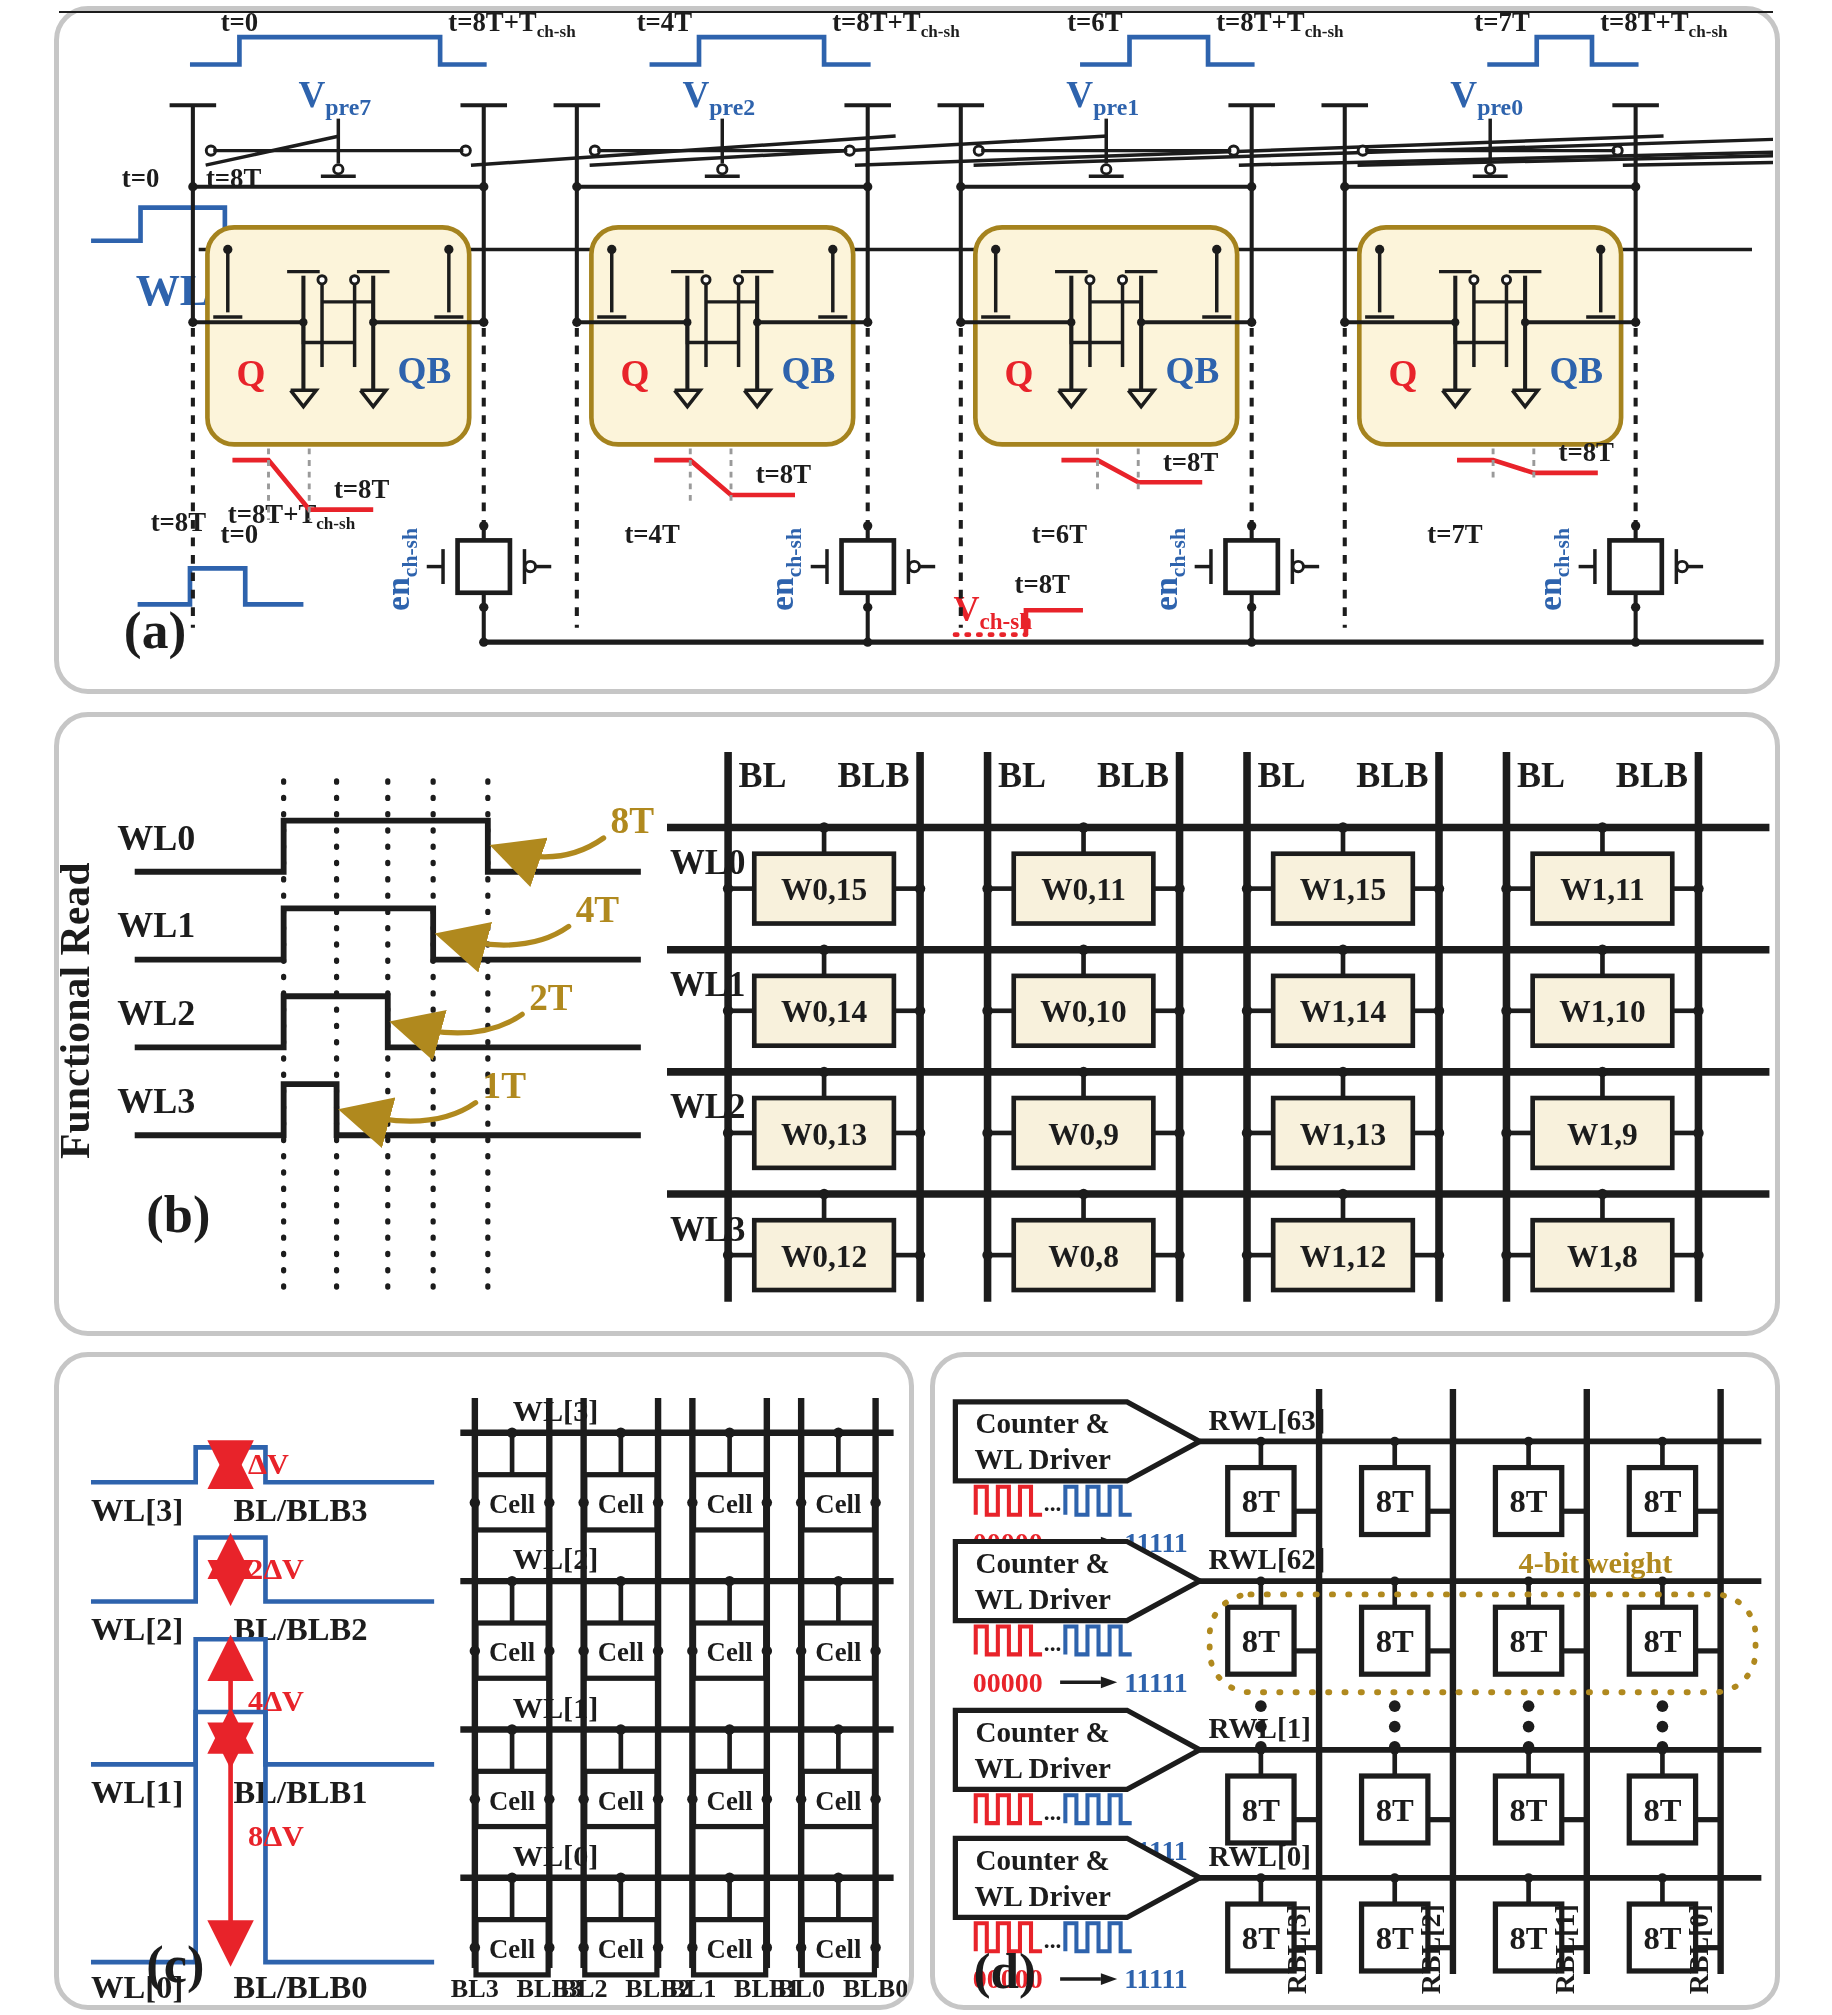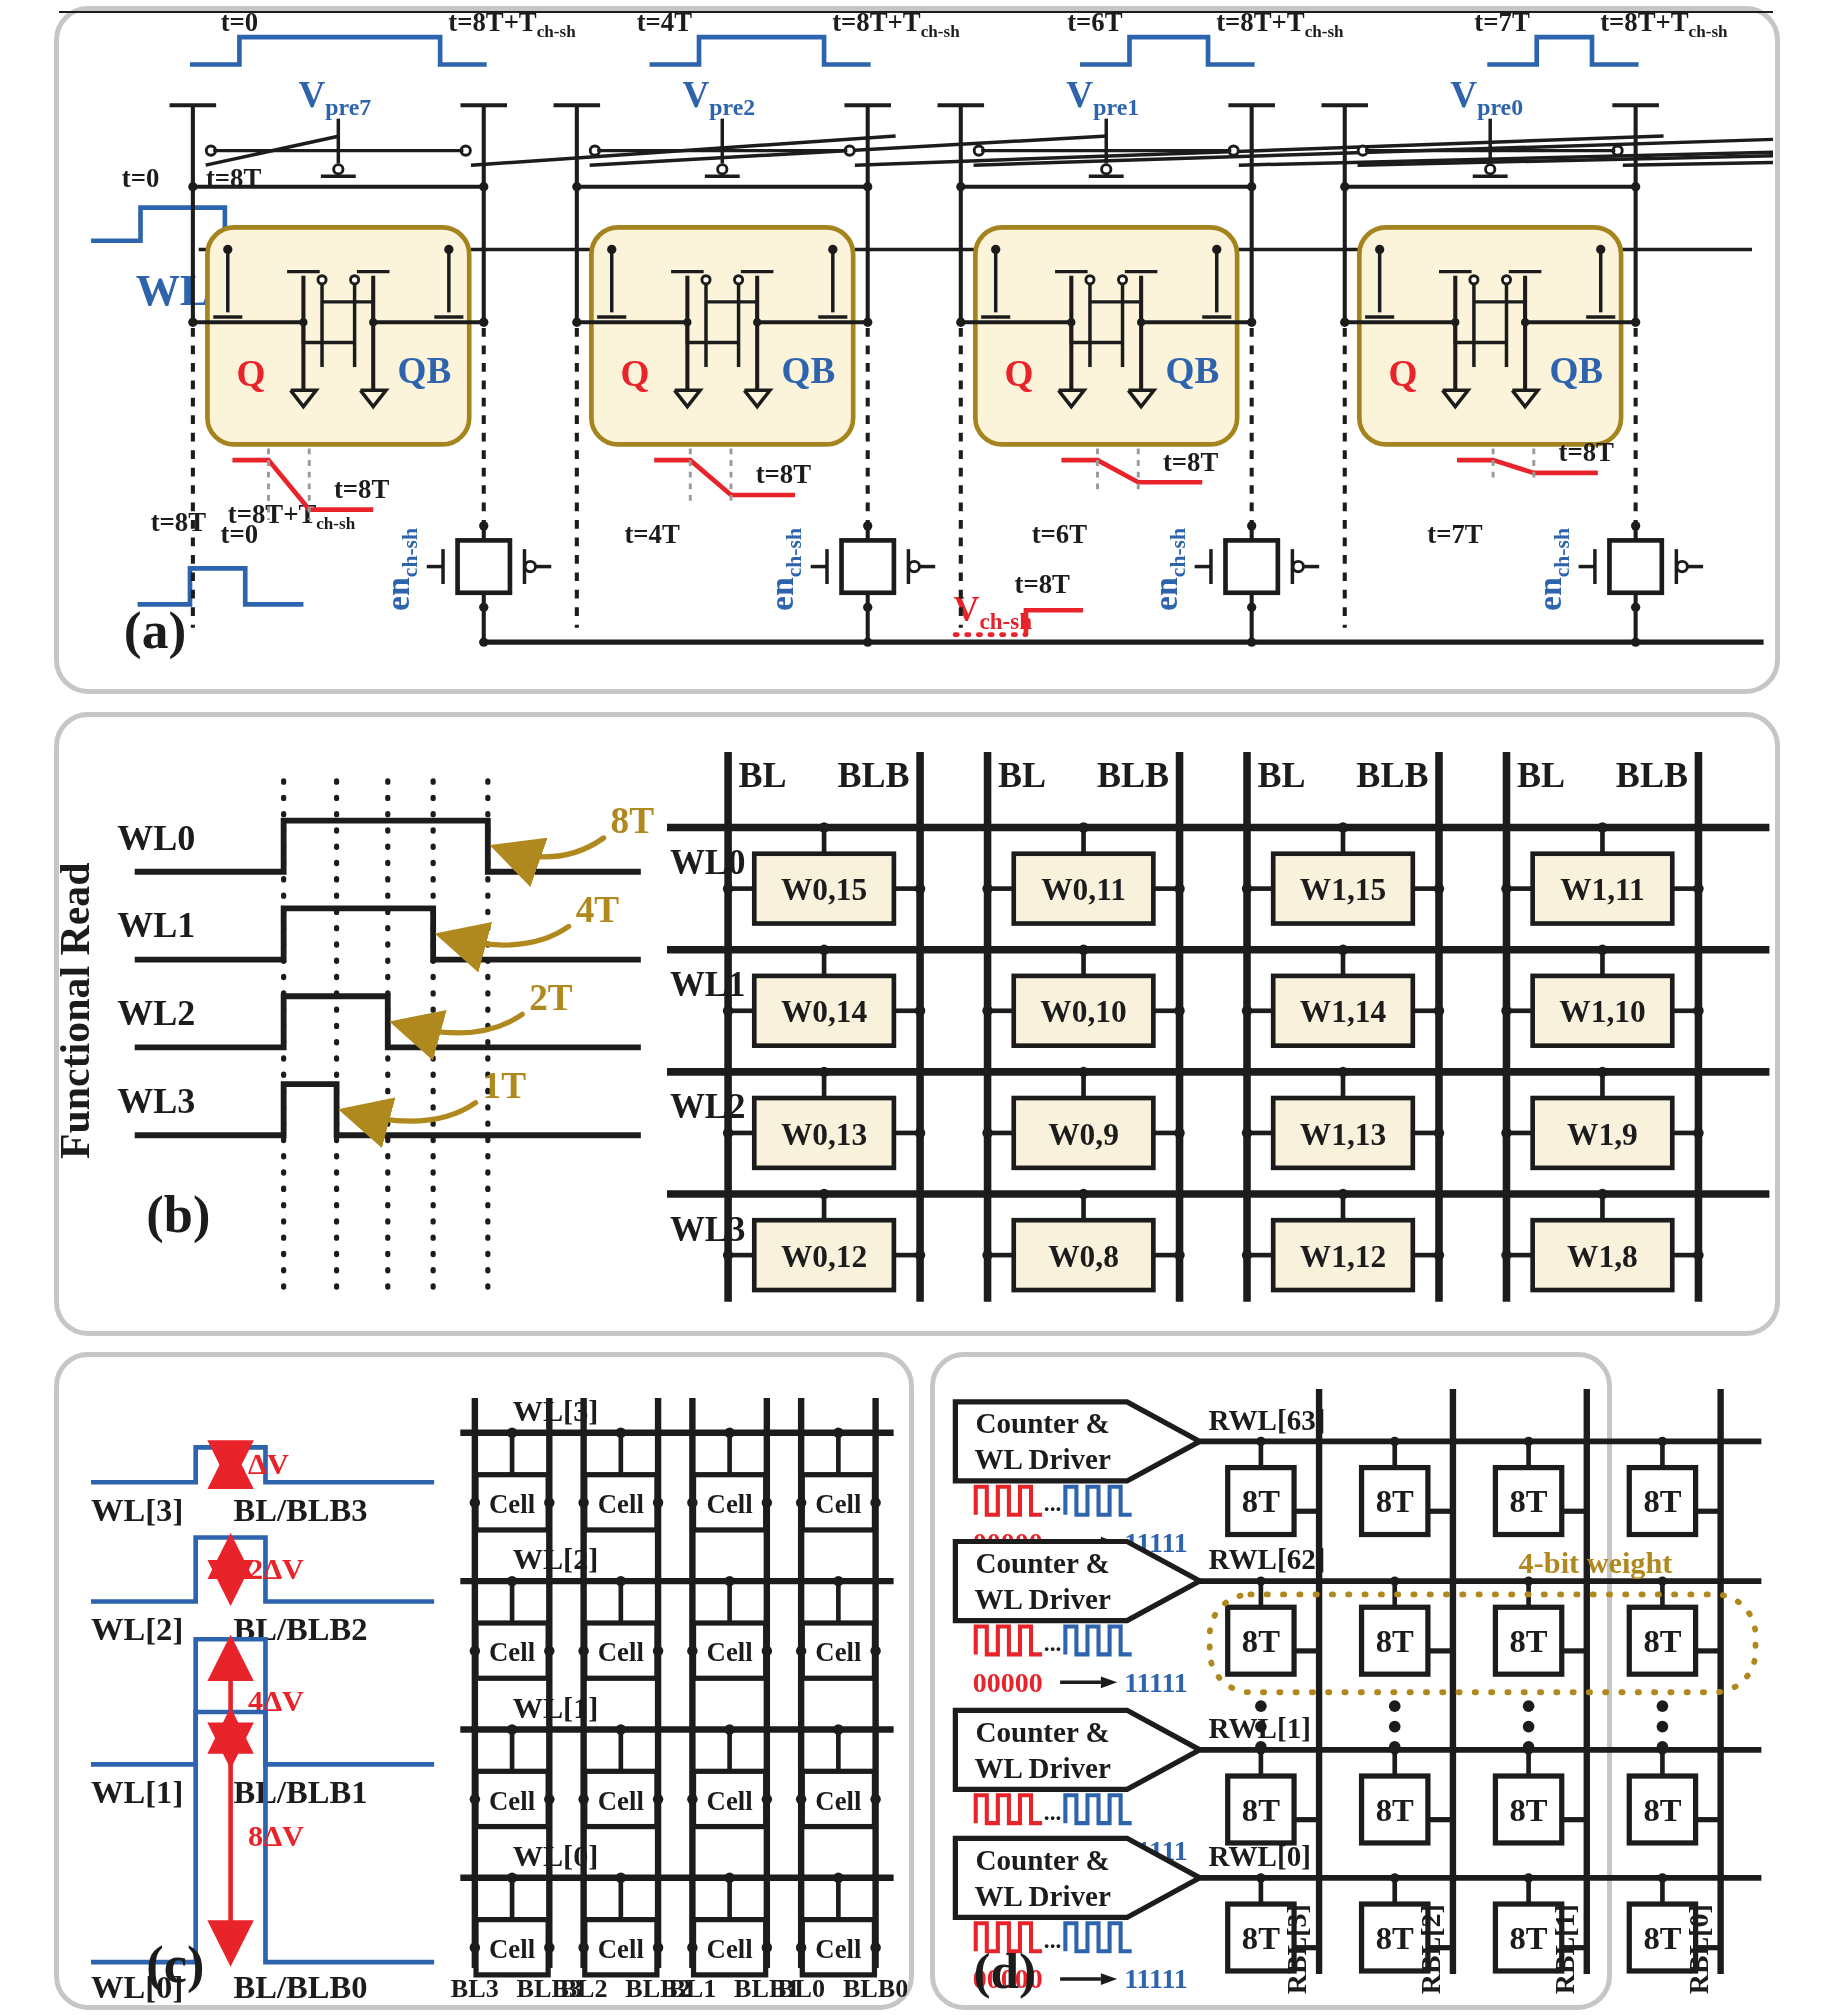--- a/index.html
+++ b/index.html
@@ -1,21 +1,21 @@
 <!DOCTYPE html>
 <html style="font-size:9.3px"><head>
 <meta charset="utf-8">
 <style>
   html,body{margin:0;padding:0;background:#ffffff;}
   body{width:1833px;height:2015px;position:relative;font-family:"Liberation Serif","DejaVu Serif",serif;}
   .panel{position:absolute;border:5.8px solid #c6c6c6;border-radius:34px;background:#ffffff;box-sizing:border-box;}
   #panel-a{left:54px;top:5.8px;width:1726px;height:688px;}
   #panel-b{left:54px;top:712px;width:1726px;height:624px;}
   #panel-c{left:54px;top:1352px;width:860px;height:658px;}
-  #panel-d{left:930px;top:1352px;width:682px;height:658px;}
+  #panel-d{left:930px;top:1352px;width:850px;height:658px;}
   svg{display:block;}
   text{font-family:"Liberation Serif","DejaVu Serif",serif;font-weight:bold;}
 </style>
 </head>
 <body>
 
 <div class="panel" id="panel-a">
   <svg id="svg-a" width="1714" height="676" viewBox="0 0 2946 1162">
       <line x1="240" y1="410" x2="2910" y2="410" stroke="#1c1c1c" stroke-width="6" stroke-linecap="butt"></line>
       <text x="140" y="302" fill="#1c1c1c" font-size="46" text-anchor="middle">t=0</text>

